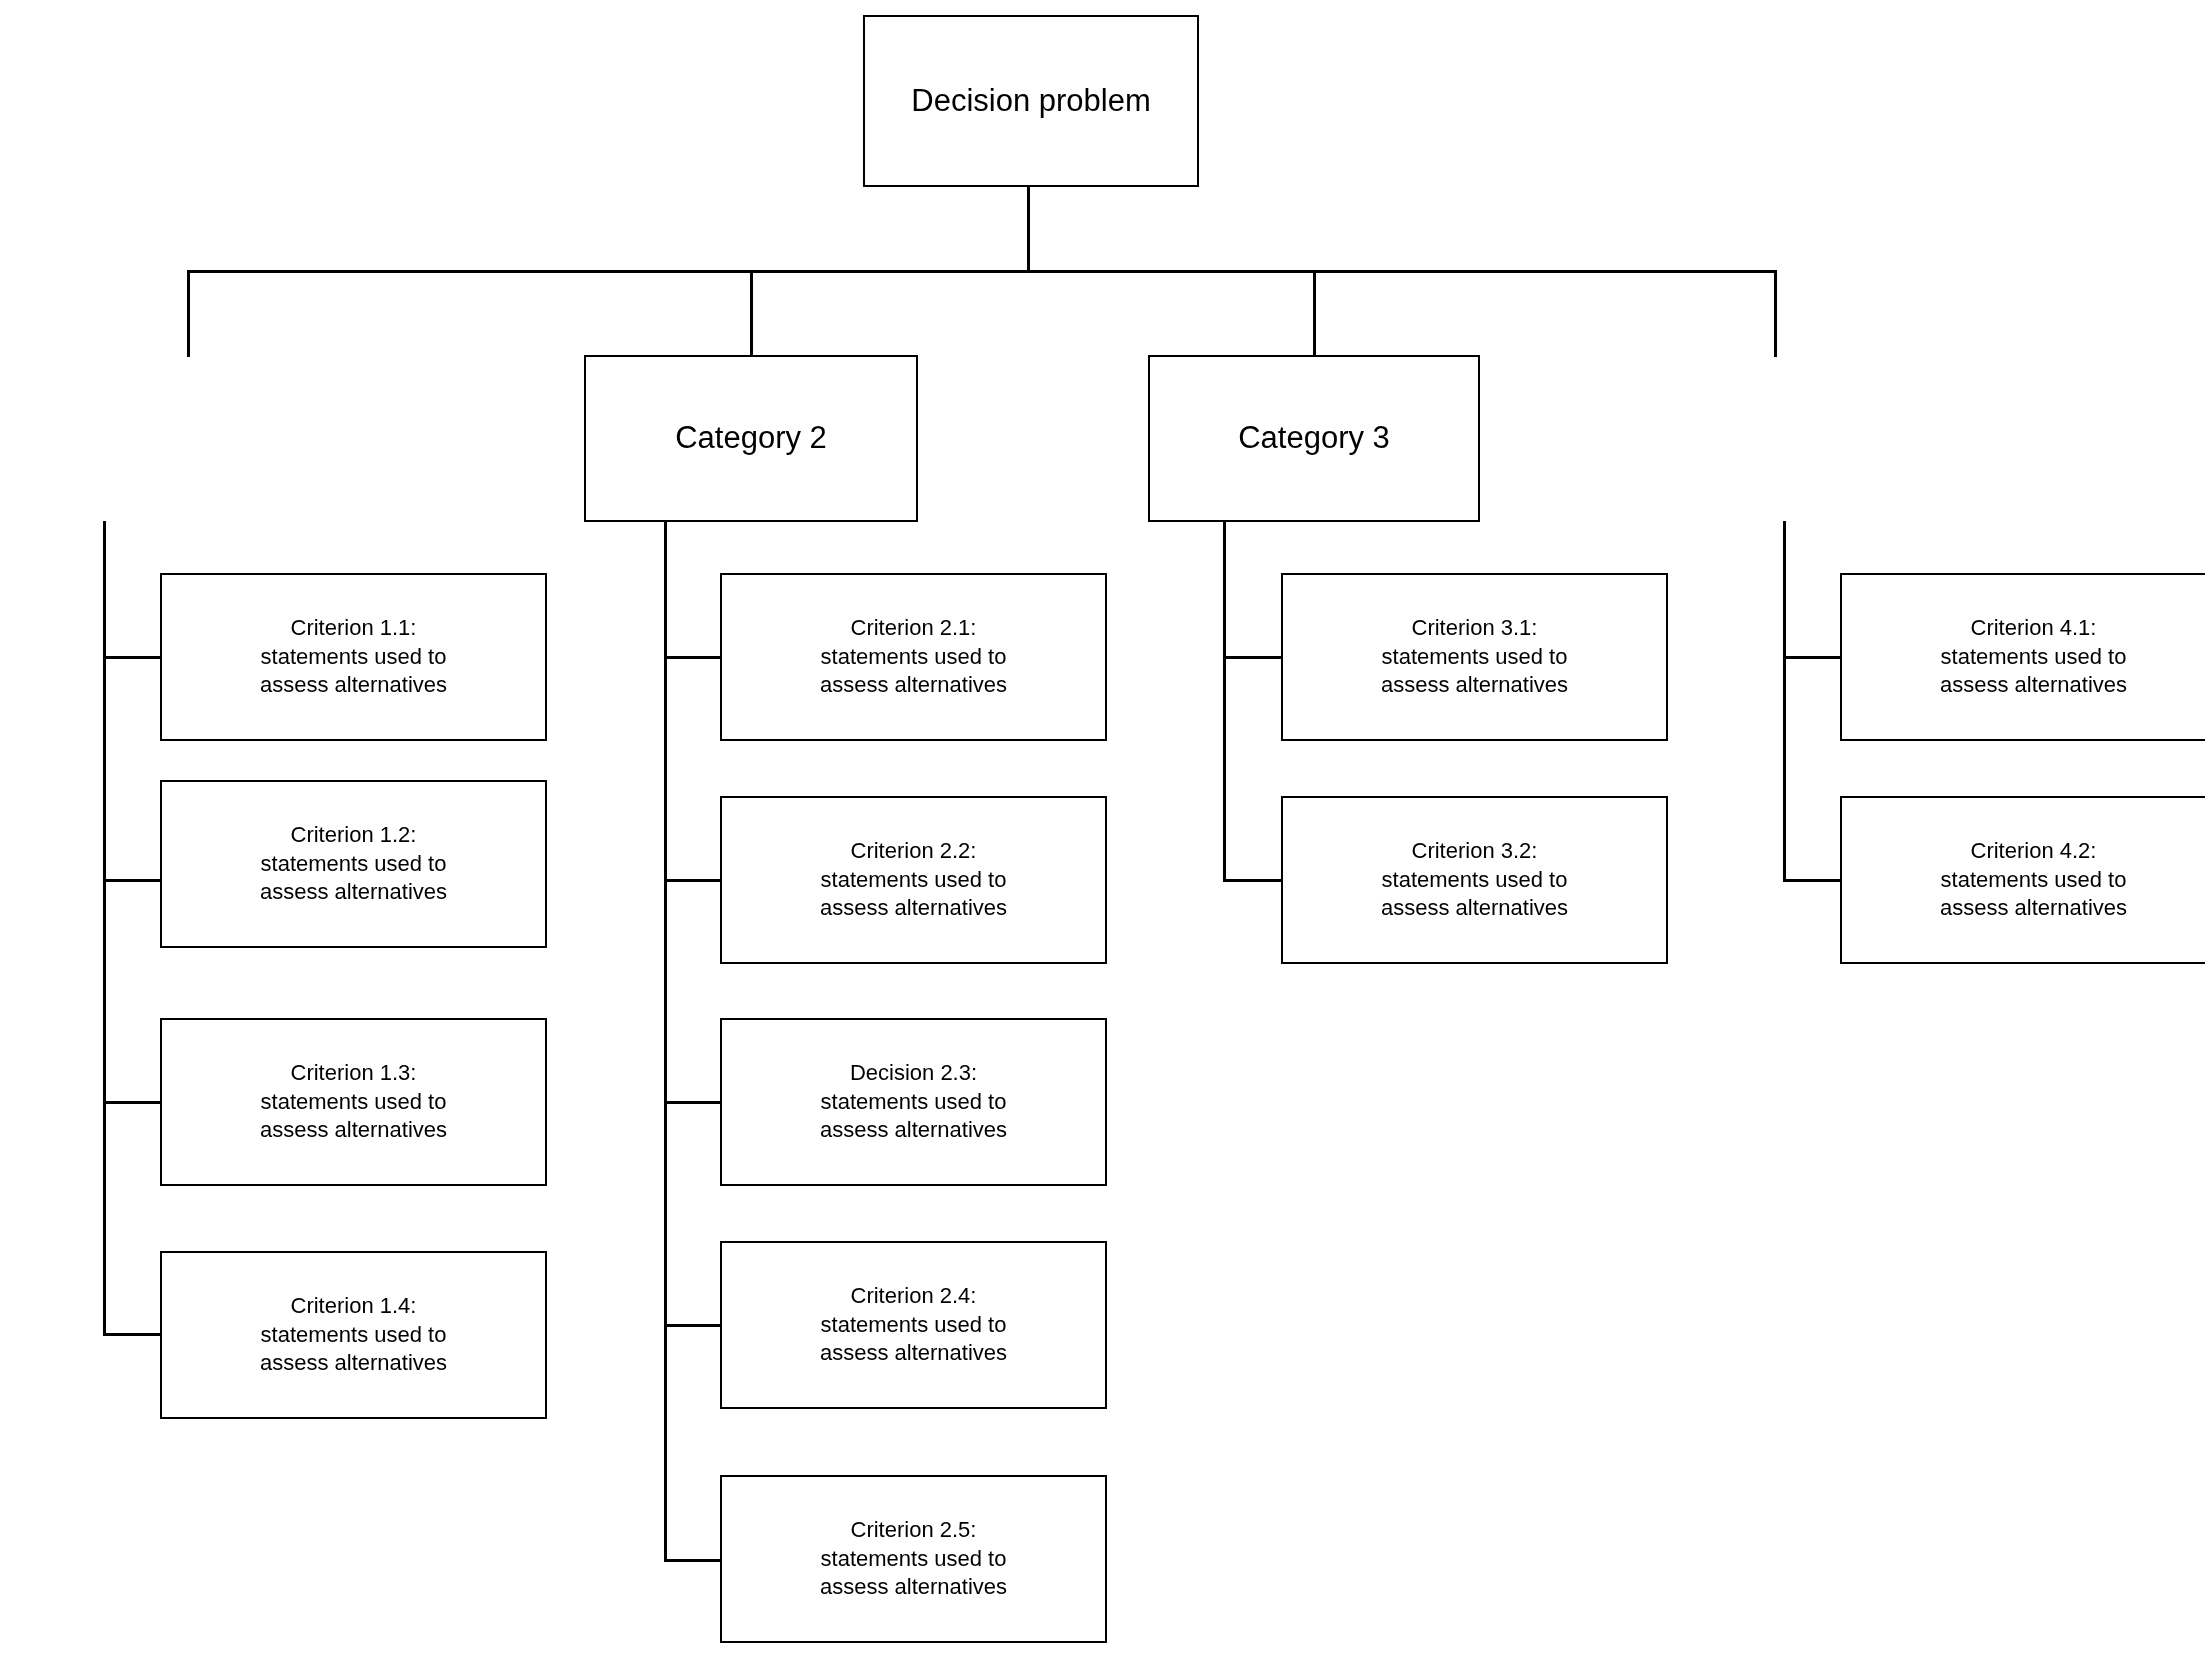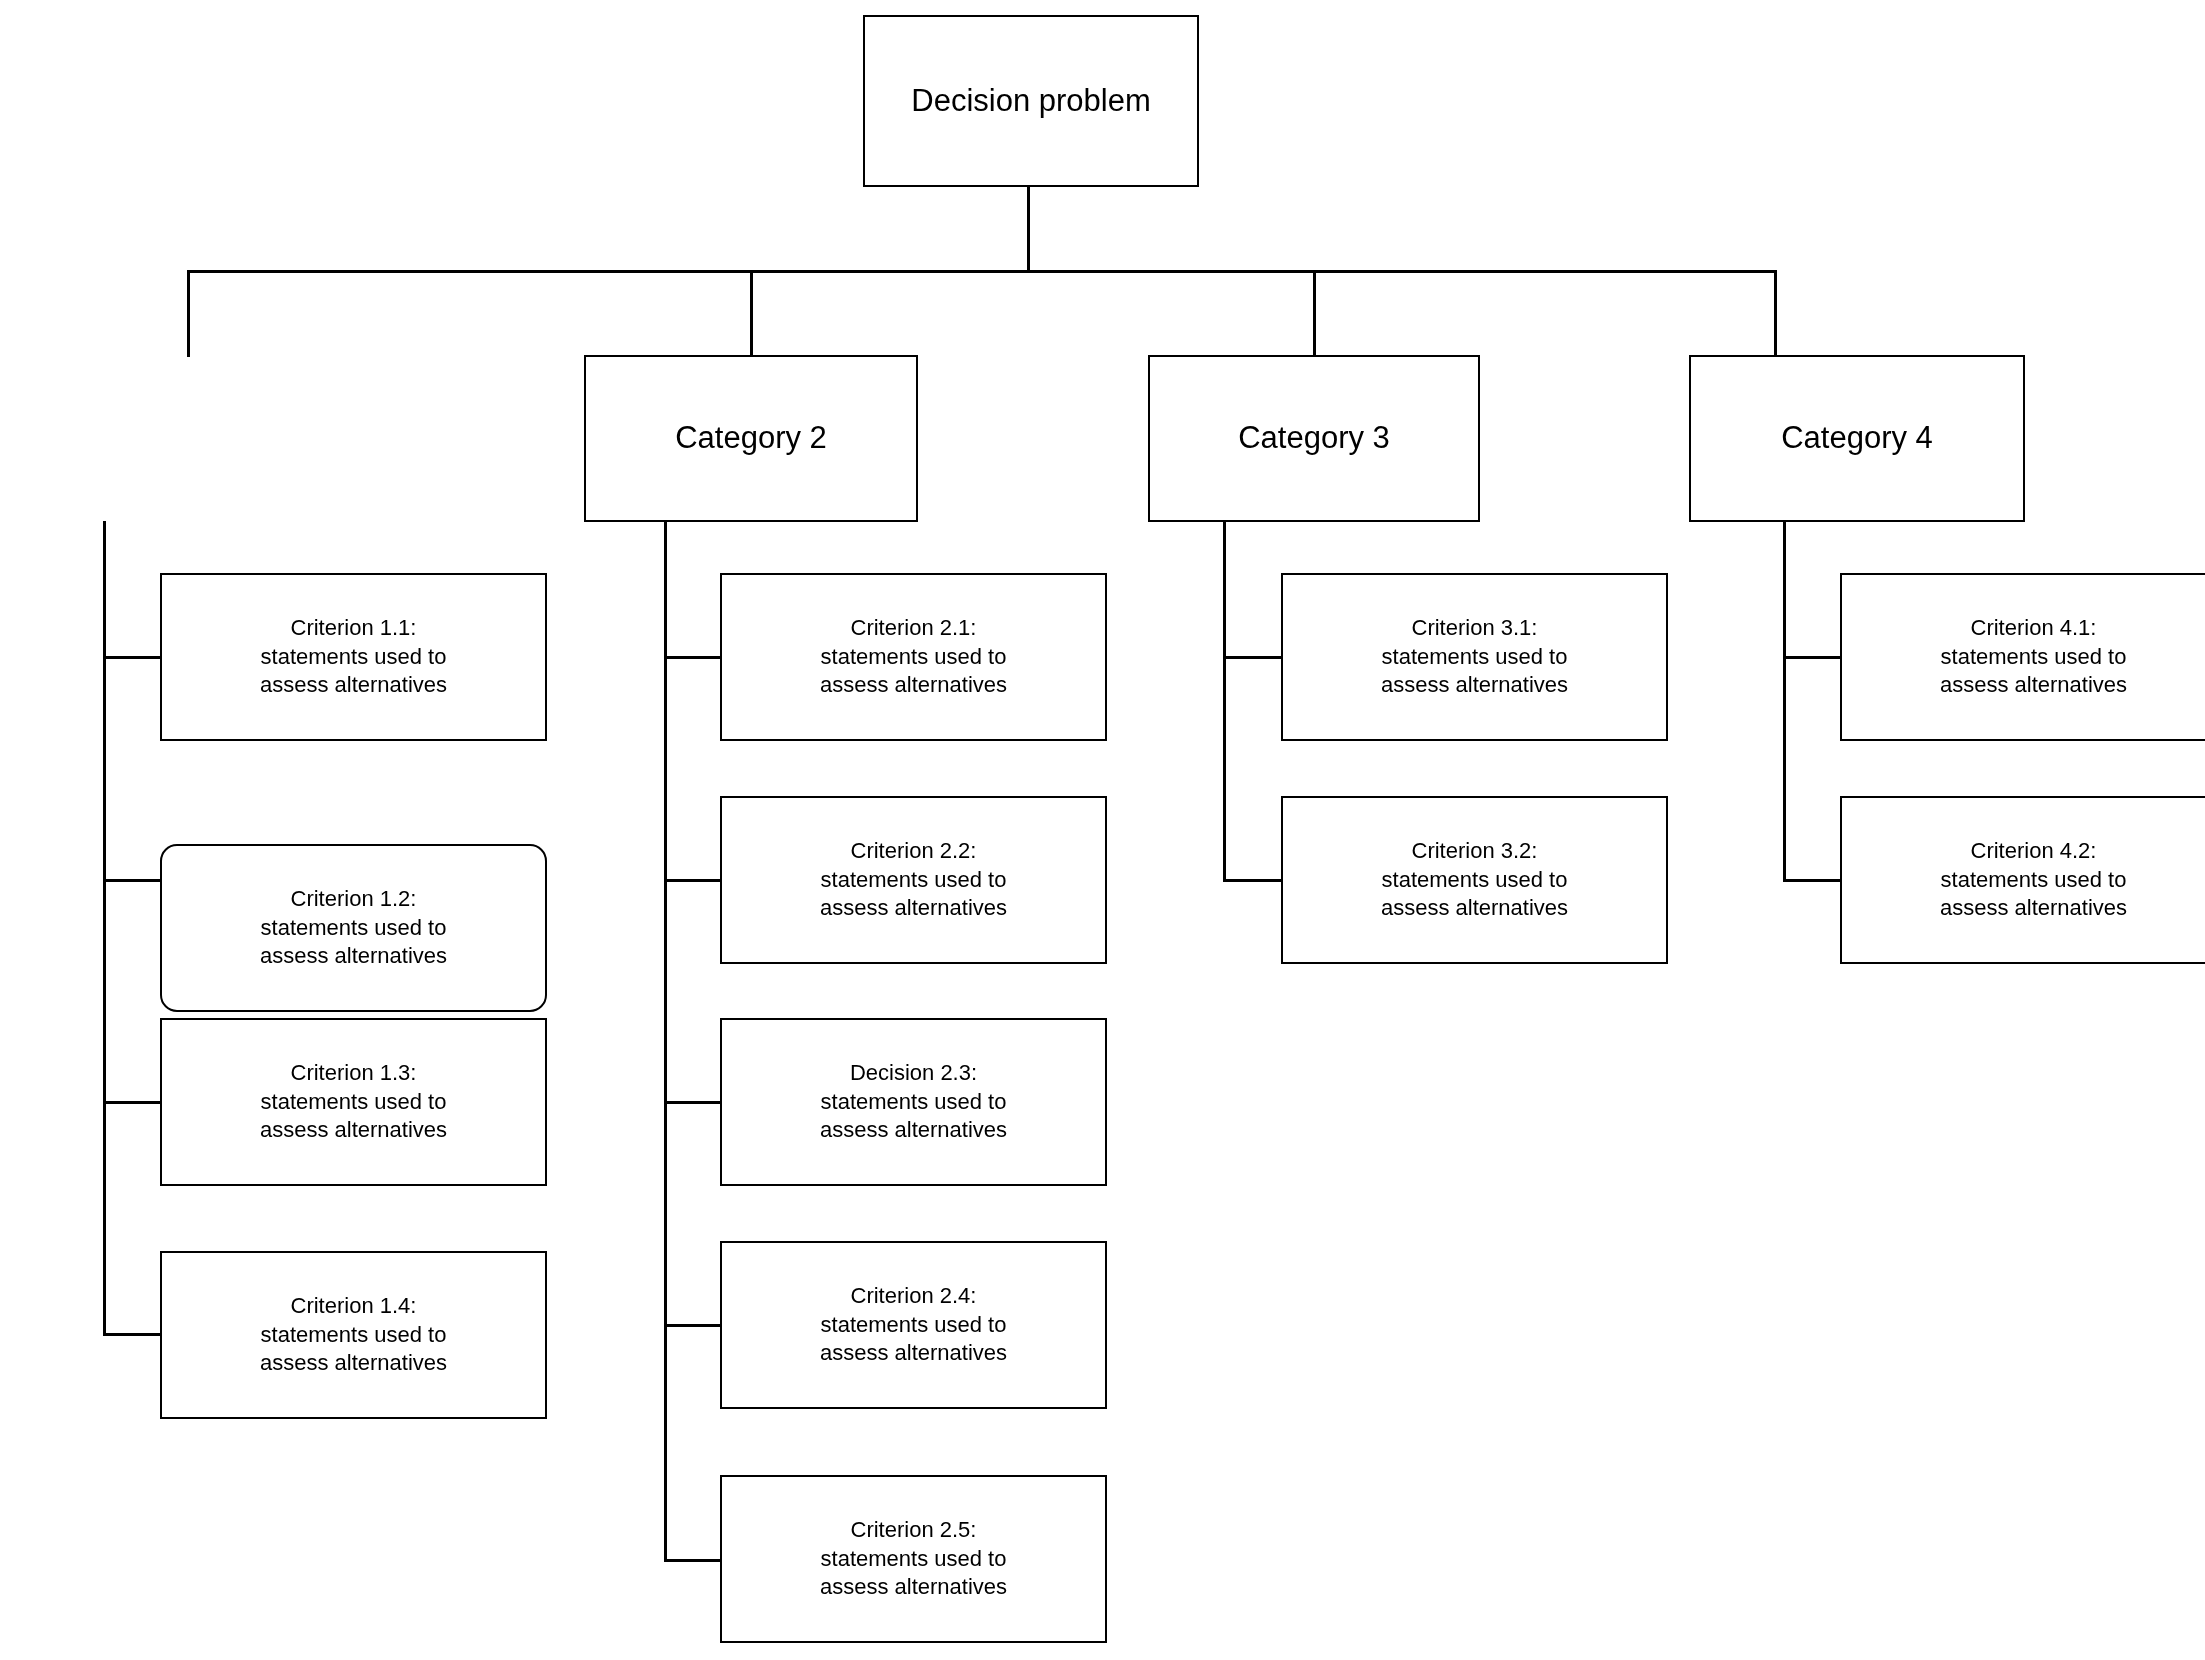--- a/index.html
+++ b/index.html
@@ -87,21 +87,21 @@
 
   <div class="line v" style="left:103px; top:521px; height:814px;"></div>
 
   <div class="node criterion" style="left:160px; top:573px;">
     <span class="label">Criterion 1.1:
 statements used to
 assess alternatives</span>
   </div>
   <div class="line h" style="left:103px; top:656px; width:58px;"></div>
 
-  <div class="node criterion" style="left:160px; top:844px;border-radius:17px;">
+  <div class="node criterion" style="left:160px; top:780px;">
     <span class="label">Criterion 1.2:
 statements used to
 assess alternatives</span>
   </div>
   <div class="line h" style="left:103px; top:879px; width:58px;"></div>
 
   <div class="node criterion" style="left:160px; top:1018px;">
     <span class="label">Criterion 1.3:
 statements used to
 assess alternatives</span>
@@ -167,23 +167,20 @@
   </div>
   <div class="line h" style="left:1223px; top:656px; width:60px;"></div>
 
   <div class="node criterion" style="left:1281px; top:796px;">
     <span class="label">Criterion 3.2:
 statements used to
 assess alternatives</span>
   </div>
   <div class="line h" style="left:1223px; top:879px; width:60px;"></div>
 
-  <div class="node category cat4">
-    <span class="label">Category 4</span>
-  </div>
   <div class="line v" style="left:1783px; top:521px; height:359px;"></div>
 
   <div class="node criterion" style="left:1840px; top:573px;">
     <span class="label">Criterion 4.1:
 statements used to
 assess alternatives</span>
   </div>
   <div class="line h" style="left:1783px; top:656px; width:59px;"></div>
 
   <div class="node criterion" style="left:1840px; top:796px;">

